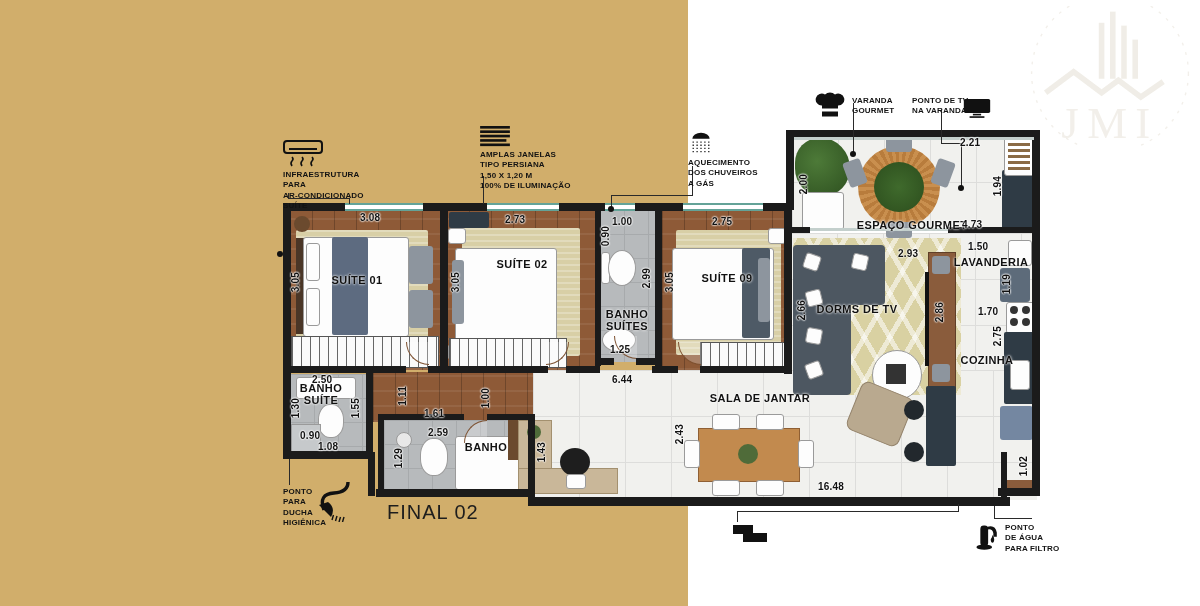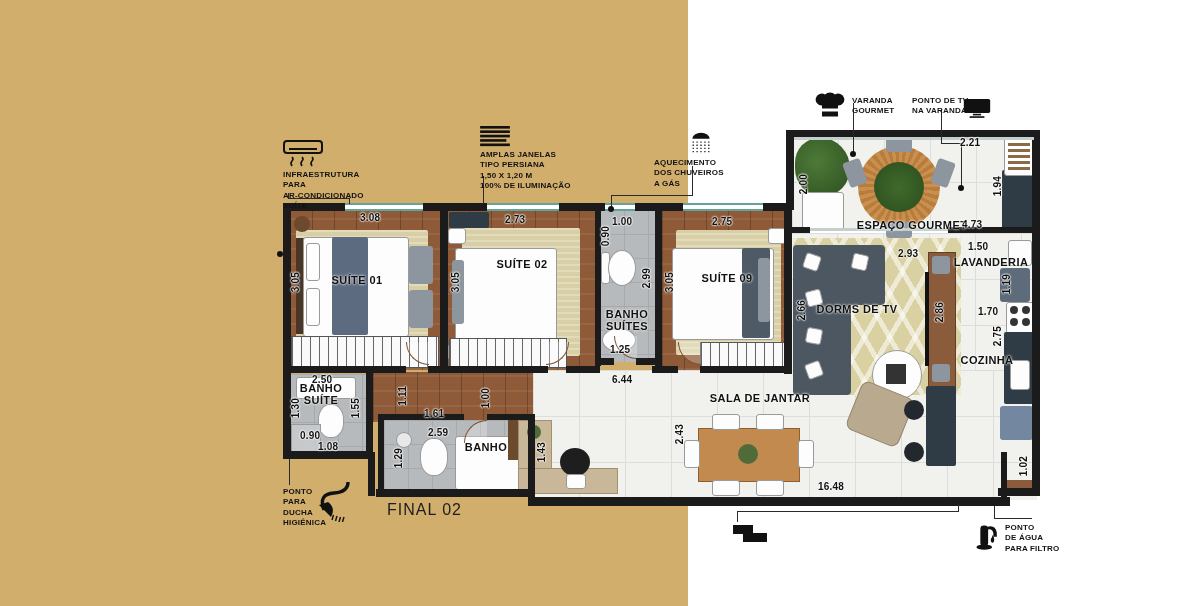--- a/index.html
+++ b/index.html
@@ -32,30 +32,43 @@
   .gray-f{background:#8d959e;border-radius:3px;}
   .dark-f{background:#2f3b45;border-radius:2px;}
   
   .dim{font-weight:bold;font-size:10px;color:#111;letter-spacing:.2px;z-index:60;
        text-shadow:0 0 2px #fff,0 0 2px #fff,0 0 2px #fff;white-space:nowrap;}
   .dim.v{writing-mode:vertical-rl;transform:rotate(180deg);}
   .rlabel{font-weight:bold;font-size:11px;color:#111;letter-spacing:.4px;z-index:60;text-align:center;
           white-space:pre-line;text-shadow:0 0 2px rgba(255,255,255,.9),0 0 3px rgba(255,255,255,.9);}
   .callout{font-weight:bold;font-size:8px;line-height:1.3;color:#131313;letter-spacing:.2px;
            white-space:pre-line;z-index:60;text-transform:uppercase;}
-  #final-label{font-size:16px;color:#1d1d1d;letter-spacing:1px;z-index:60;}
+  #final-label{font-size:20px;color:#1d1d1d;letter-spacing:1px;z-index:60;}
   
   #watermark{left:1022px;top:6px;width:176px;height:140px;opacity:.9;z-index:5;}
 </style>
 </head>
 <body>
 
 <div id="page">
   <div class="abs" id="gold"></div>
 
+  <div class="abs" id="watermark">
+    <svg width="176" height="140" viewBox="0 0 120 100">
+      <circle cx="60" cy="48" r="56" fill="none" stroke="#f1eee8" stroke-width="1" stroke-dasharray="2 5"></circle>
+      <g stroke="#efece5" stroke-width="4">
+        <line x1="54" y1="12" x2="54" y2="52"></line>
+          <line x1="62" y1="4" x2="62" y2="52"></line>
+        <line x1="70" y1="14" x2="70" y2="52"></line>
+          <line x1="78" y1="24" x2="78" y2="52"></line>
+      </g>
+      <path d="M14 62 L34 47 L54 62 L66 53 L82 65 L98 54" fill="none" stroke="#efece5" stroke-width="4"></path>
+      <text x="60" y="94" text-anchor="middle" font-size="32" letter-spacing="6" fill="#f1eee8" font-family="Liberation Serif,serif">JMI</text>
+    </svg>
+  </div>
 
 
   <div class="abs wood" style="left:290px;top:210px;width:150px;height:160px;z-index:10"></div>
   <div class="abs wood" style="left:447px;top:210px;width:148px;height:160px;z-index:10"></div>
   <div class="abs bath" style="left:600px;top:210px;width:55px;height:152px;z-index:10"></div>
   <div class="abs wood" style="left:662px;top:210px;width:122px;height:160px;z-index:10"></div>
   <div class="abs bath" style="left:290px;top:374px;width:78px;height:78px;z-index:10"></div>
   <div class="abs wood" style="left:373px;top:372px;width:160px;height:50px;z-index:10"></div>
   <div class="abs bath" style="left:384px;top:420px;width:144px;height:72px;z-index:10"></div>
   <div class="abs tile" style="left:533px;top:370px;width:504px;height:130px;z-index:9"></div>
@@ -289,21 +302,21 @@
         <path d="M15 2a10 7 0 0 1 10 7h-20a10 7 0 0 1 10-7z" fill="#111"></path>
         <g stroke="#111" stroke-width="1.4" stroke-dasharray="1.5 2.2">
           <line x1="6" y1="12" x2="6" y2="26"></line>
           <line x1="10.5" y1="12" x2="10.5" y2="26"></line>
           <line x1="15" y1="12" x2="15" y2="26"></line>
           <line x1="19.5" y1="12" x2="19.5" y2="26"></line>
           <line x1="24" y1="12" x2="24" y2="26"></line>
         </g>
       </svg>
   </div>
-  <div class="abs callout" style="left:654px;top:158px;width:90px">AQUECIMENTO
+  <div class="abs callout" style="left:688px;top:158px;width:90px">AQUECIMENTO
 DOS CHUVEIROS
 A GÁS</div>
 
   <div class="abs" style="left:815px;top:90px;z-index:60">
     <svg width="30" height="28" viewBox="0 0 30 27">
         <path d="M7 15a6 6 0 1 1 3-11a7 7 0 0 1 10 0a6 6 0 1 1 3 11v3h-16z" fill="#111"></path>
         <rect x="7" y="21" width="16" height="5" fill="#111"></rect>
       </svg>
   </div>
   <div class="abs callout" style="left:852px;top:96px;width:70px">VARANDA

